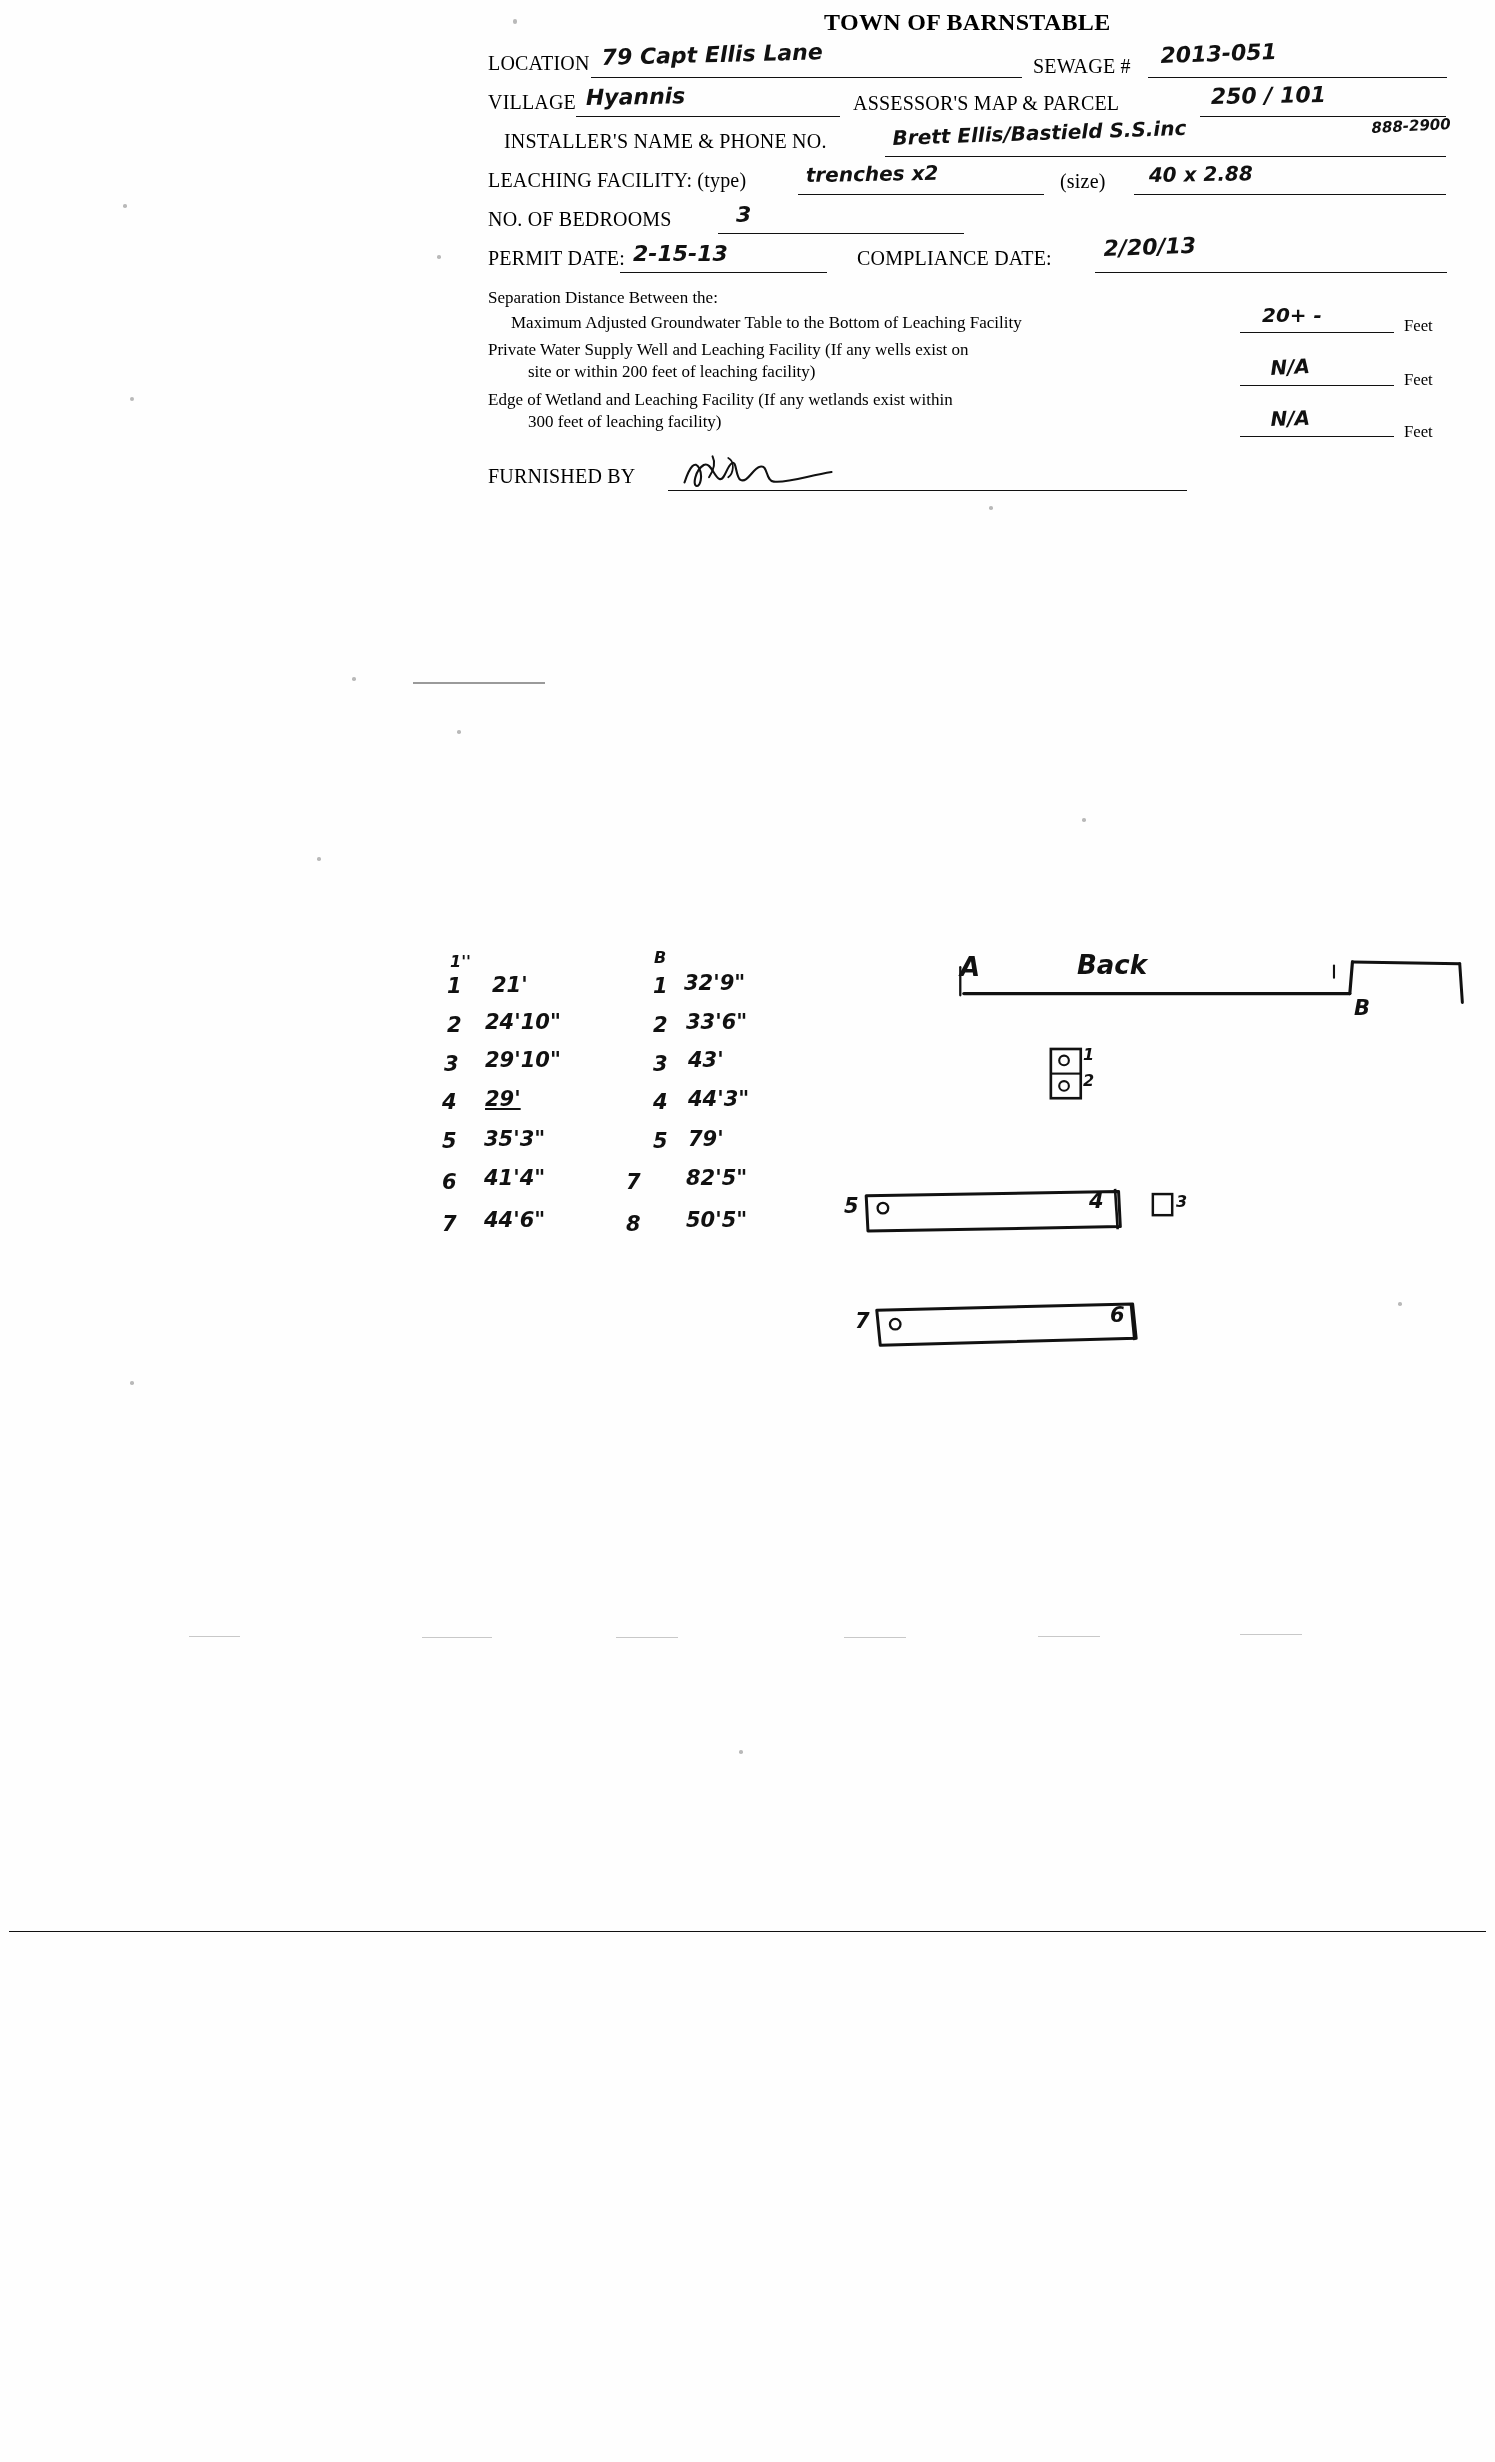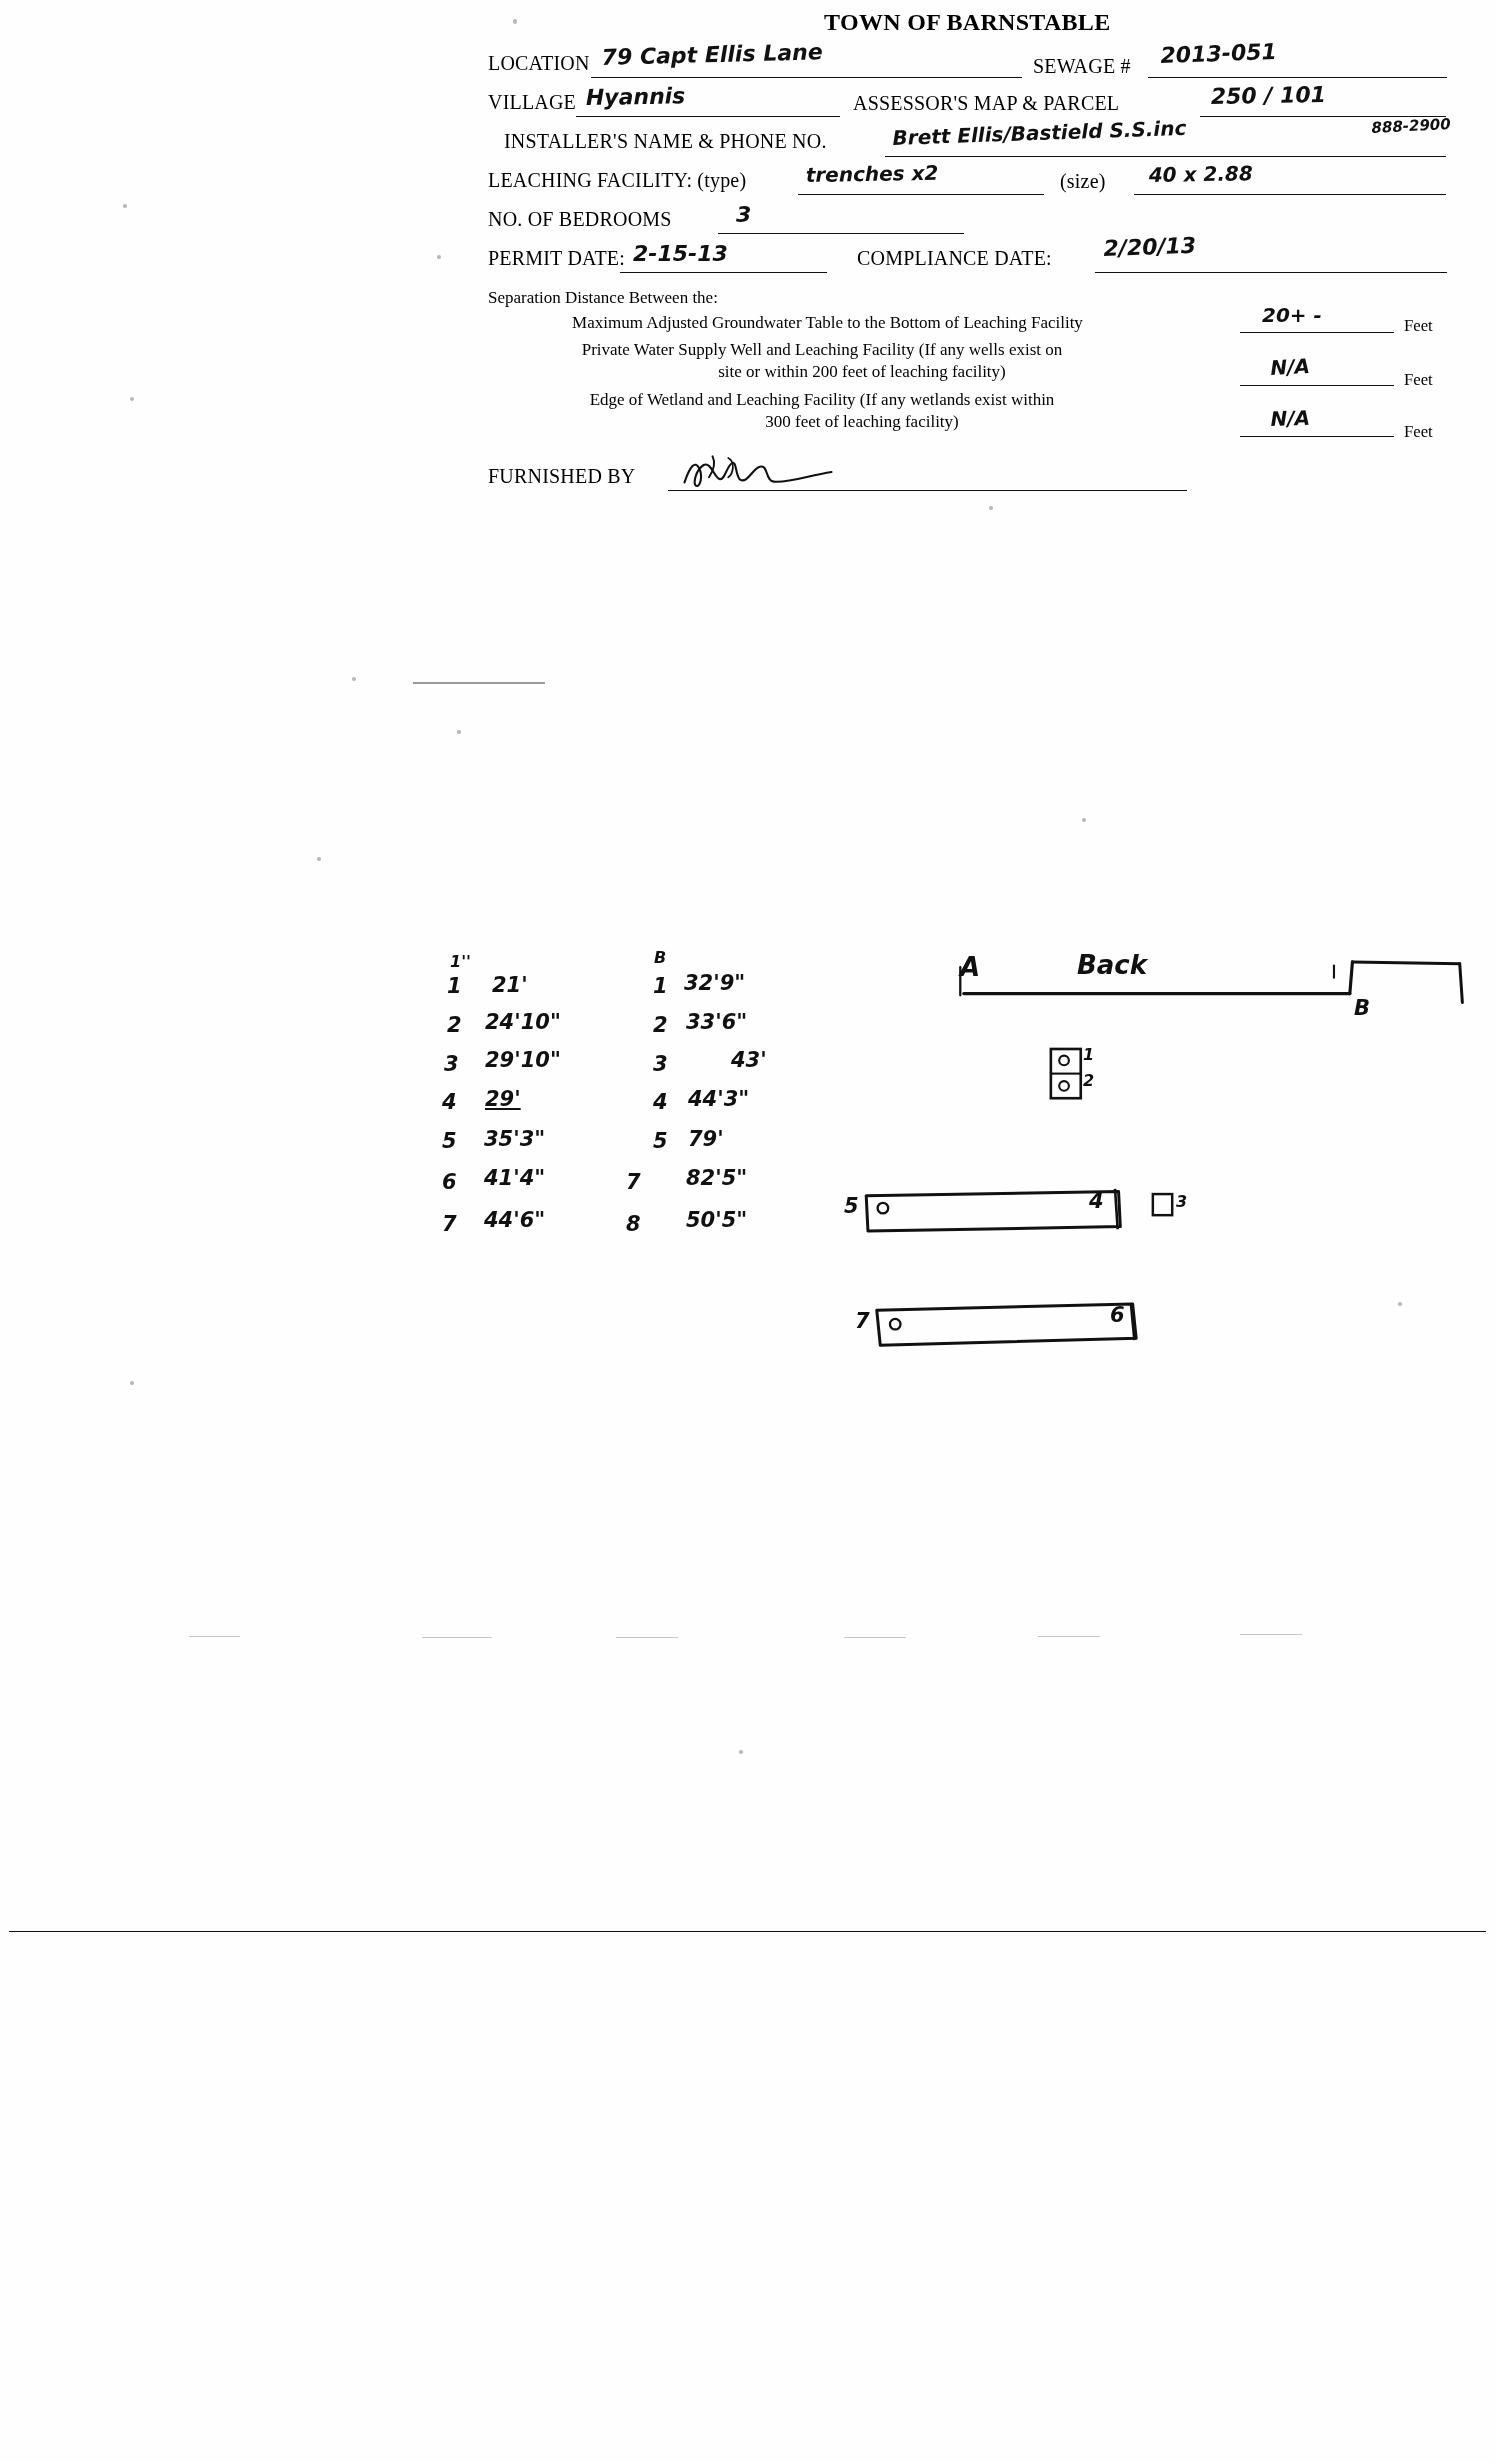--- a/index.html
+++ b/index.html
@@ -196,21 +196,21 @@
 
     <div class="row">
       <span class="lbl abs" style="left:0px;top:7px;">PERMIT DATE:</span>
       <span class="rule" style="left:132px;top:32px;width:207px;"></span>
       <span class="hand s1" style="left:145px;top:1.8px;">2-15-13</span>
       <span class="lbl abs" style="left:369px;top:7px;">COMPLIANCE DATE:</span>
       <span class="rule" style="left:607px;top:32px;width:352px;"></span>
       <span class="hand s1" style="left:616px;top:-3.5px;transform:rotate(-2deg);">2/20/13</span>
     </div>
 
-    <div style="position:relative;height:185px;text-align:center;">
+    <div style="position:relative;height:185px;">
       <div class="sep-para" style="left:0px;top:8.8px;">Separation Distance Between the:</div>
       <div class="sep-para" style="left:0px;top:33px;width:633px;margin-left:23px;">Maximum Adjusted Groundwater Table to the Bottom of Leaching Facility</div>
       <span class="rule" style="left:752px;top:53px;width:154px;"></span>
       <span class="hand s2" style="left:774px;top:24.6px;">20+ -</span>
       <span class="feet" style="left:916px;top:37px;">Feet</span>
 
       <div class="sep-para" style="left:0px;top:60px;width:668px;">Private Water Supply Well and Leaching Facility (If any wells exist on</div>
       <div class="sep-para indent" style="left:0px;top:82px;width:668px;">site or within 200 feet of leaching facility)</div>
       <span class="rule" style="left:752px;top:106px;width:154px;"></span>
       <span class="hand s2" style="left:783px;top:77px;transform:rotate(-3deg);">N/A</span>
@@ -305,21 +305,21 @@
   </div>
 
   <div>
     <div class="hn" style="position:absolute;left:653px;top:974px;">1</div>
     <div class="hn" style="position:absolute;left:684px;top:971px;">32'9"</div>
 
     <div class="hn" style="position:absolute;left:653px;top:1013px;">2</div>
     <div class="hn" style="position:absolute;left:686px;top:1010px;">33'6"</div>
 
     <div class="hn" style="position:absolute;left:653px;top:1052px;">3</div>
-    <div class="hn" style="position:absolute;left:688px;top:1048px;margin-left:43px;">43'</div>
+    <div class="hn" style="position:absolute;left:688px;top:1048px;">43'</div>
 
     <div class="hn" style="position:absolute;left:653px;top:1090px;">4</div>
     <div class="hn" style="position:absolute;left:688px;top:1087px;">44'3"</div>
 
     <div class="hn" style="position:absolute;left:653px;top:1129px;">5</div>
     <div class="hn" style="position:absolute;left:688px;top:1127px;">79'</div>
 
     <div class="hn" style="position:absolute;left:626px;top:1170px;">7</div>
     <div class="hn" style="position:absolute;left:686px;top:1166px;">82'5"</div>
 

